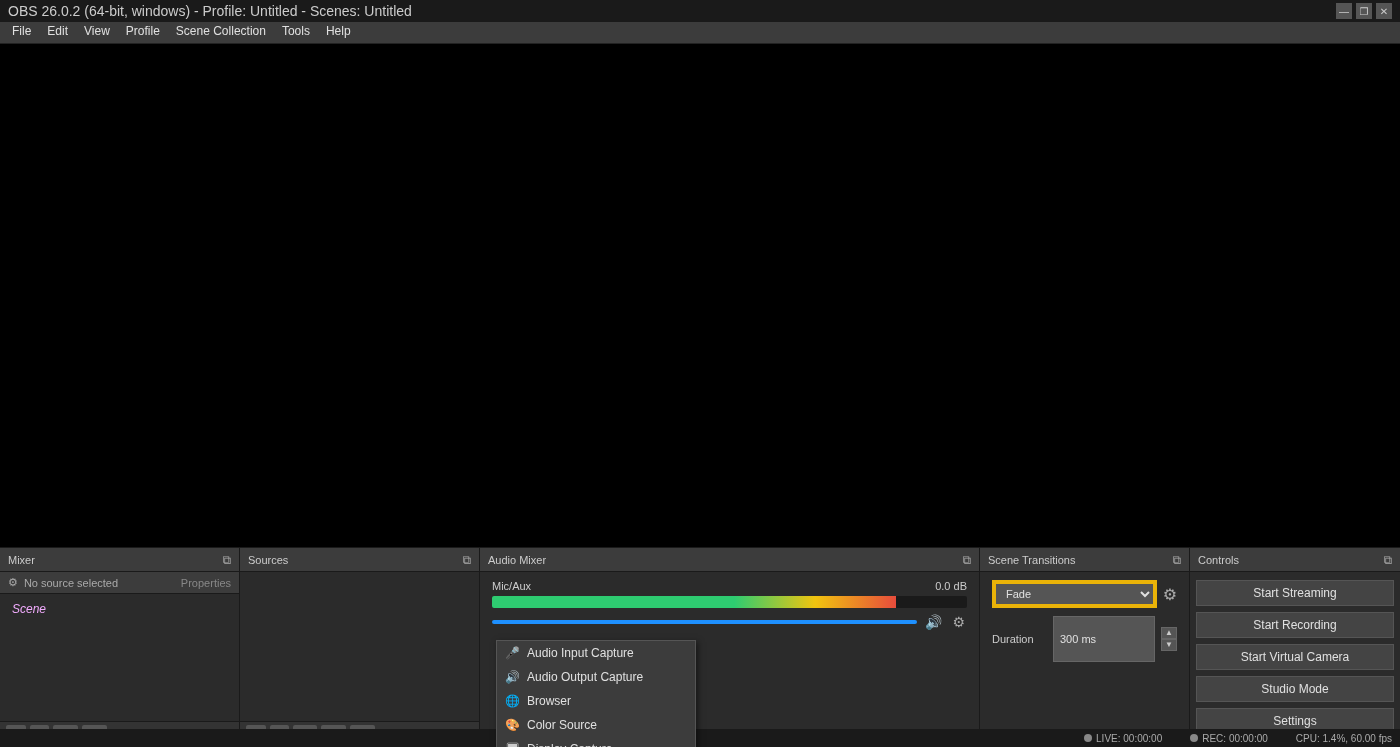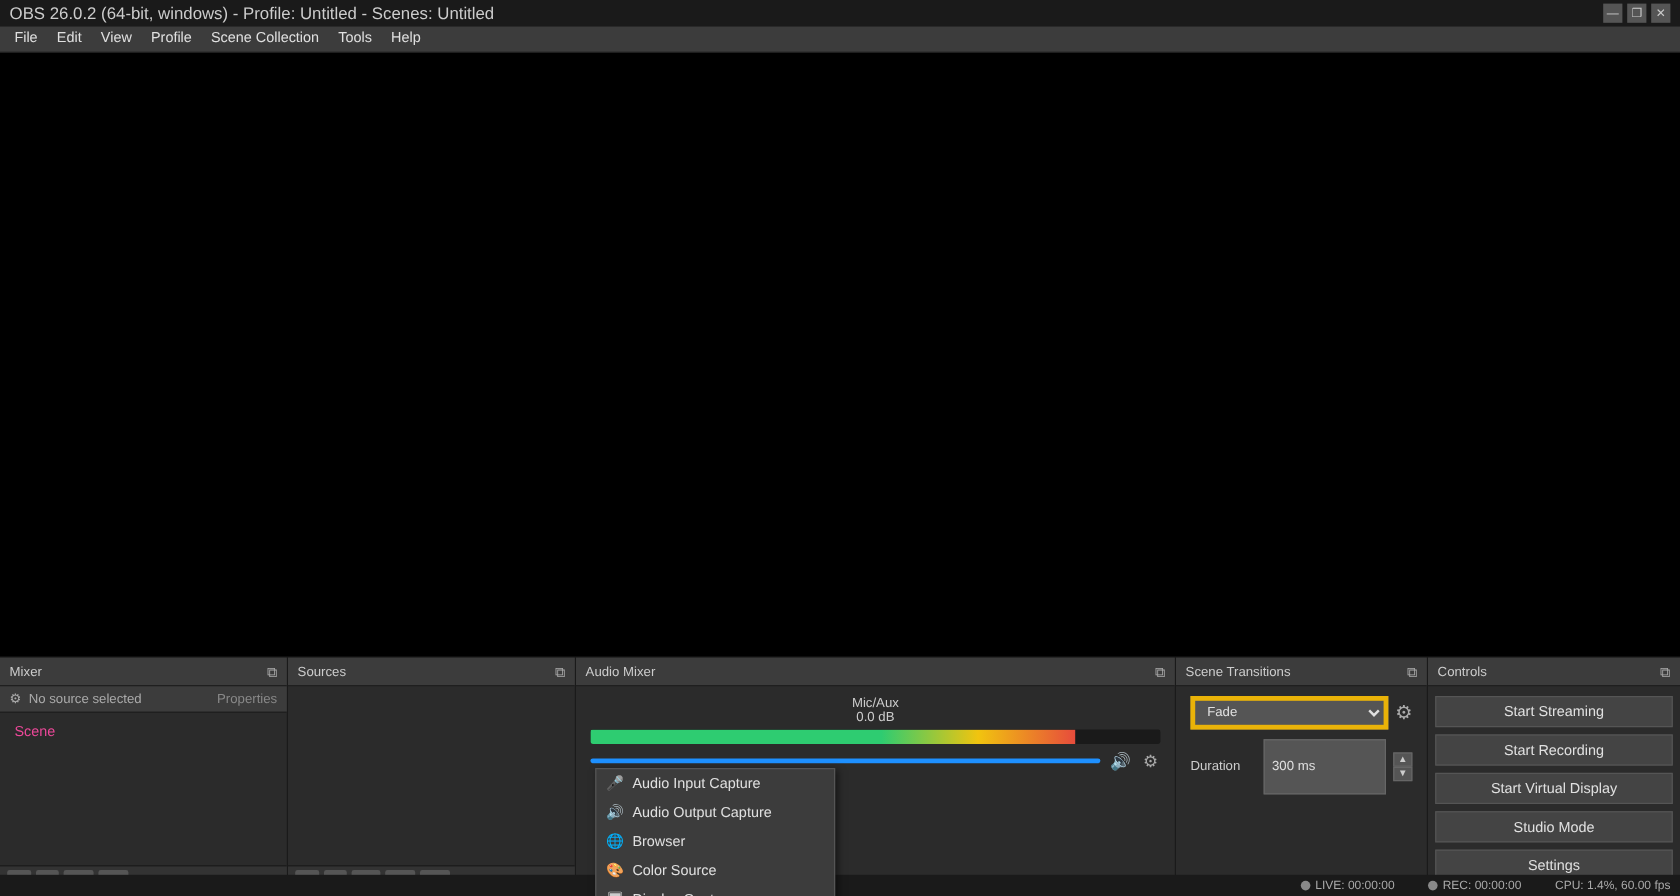--- a/index.html
+++ b/index.html
@@ -178,21 +178,22 @@
       cursor: pointer;
       font-size: 13px;
       border-radius: 2px;
     }
 
     
     .scene-item {
       padding: 4px 8px;
       cursor: pointer;
       border-radius: 2px;
-      color: #ec4899;
+      color: #f0abfc;
+      font-style: italic;
     }
 
     
     #source-dropdown {
       position: absolute;
       left: 256px;
       top: 92px;
       width: 200px;
       background: #3c3c3c;
       border: 1px solid #555;
@@ -221,21 +222,20 @@
     
     .audio-channel {
       padding: 4px 8px;
     }
 
     .audio-channel-header {
       display: flex;
       justify-content: space-between;
       align-items: center;
       margin-bottom: 4px;
-      flex-direction: column;
     }
 
     .audio-channel-name {
       font-size: 11px;
       color: #ccc;
     }
 
     .audio-db {
       font-size: 11px;
       color: #ccc;
@@ -548,21 +548,21 @@
       <div class="panel" id="controls-panel">
         <div class="panel-header">
           <span>Controls</span>
           <div class="panel-header-icons">
             <span class="panel-icon">⧉</span>
           </div>
         </div>
         <div class="controls-content">
           <button class="control-btn">Start Streaming</button>
           <button class="control-btn">Start Recording</button>
-          <button class="control-btn">Start Virtual Display</button>
+          <button class="control-btn">Start Virtual Camera</button>
           <button class="control-btn">Studio Mode</button>
           <button class="control-btn">Settings</button>
           <button class="control-btn">Exit</button>
         </div>
       </div>
 
     </div>
   </div>
 
 </div>

